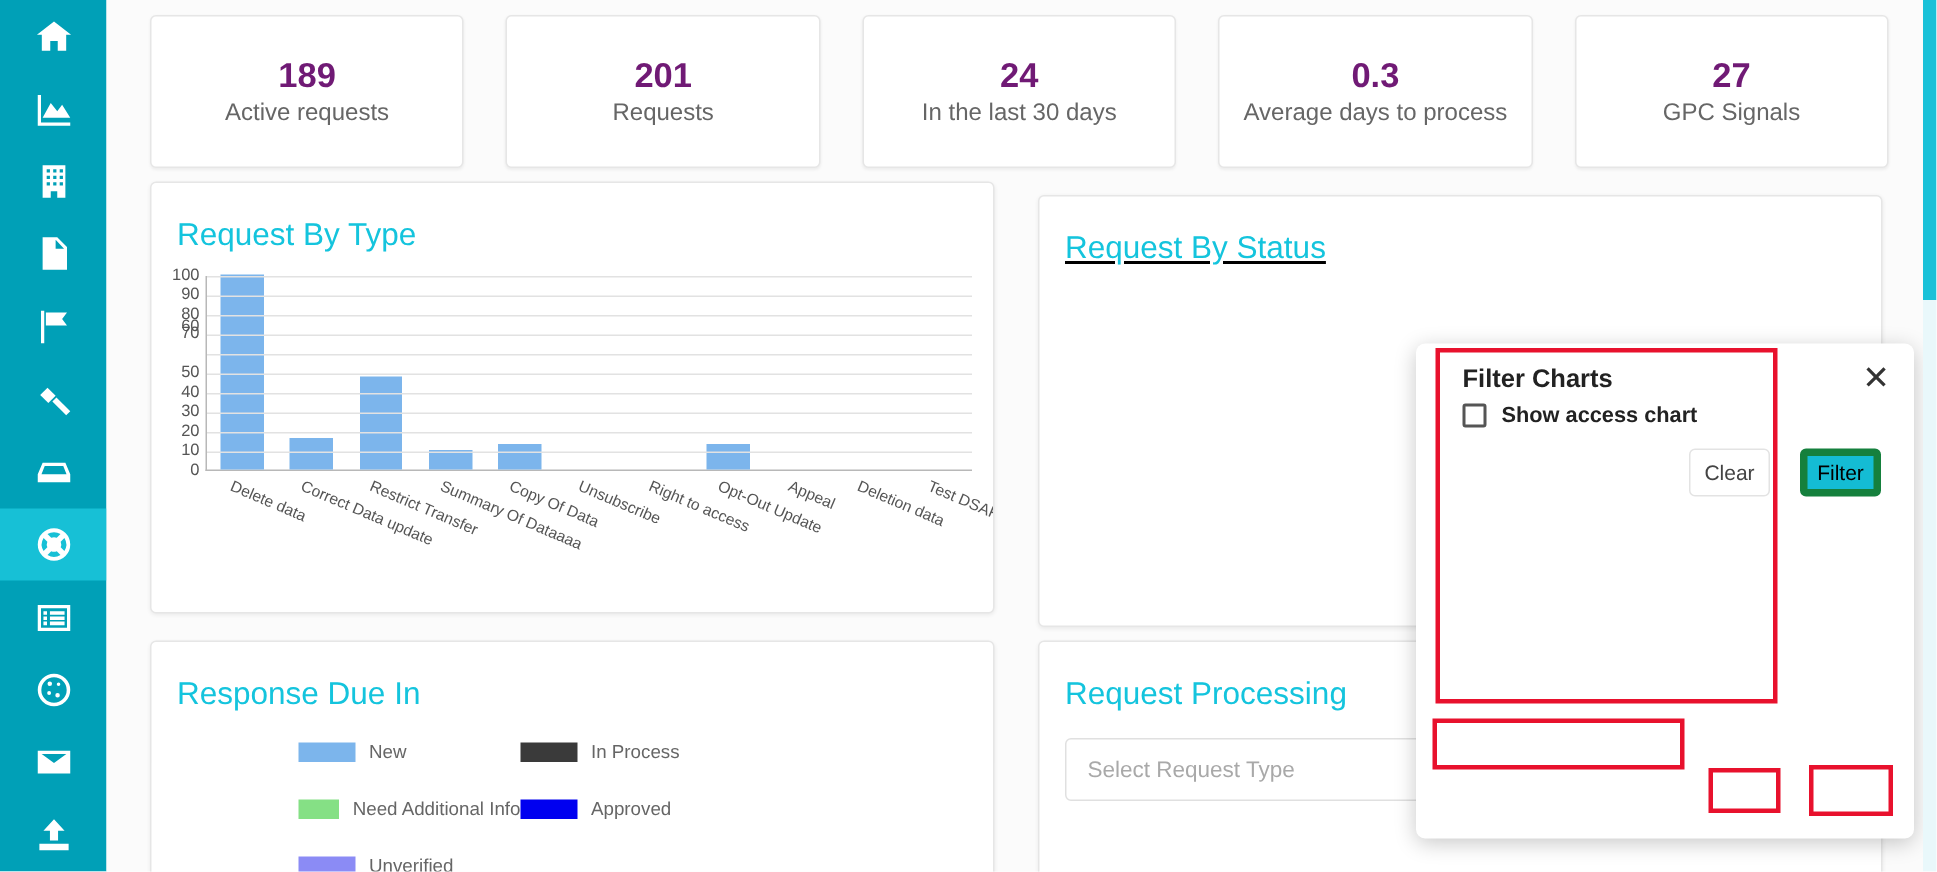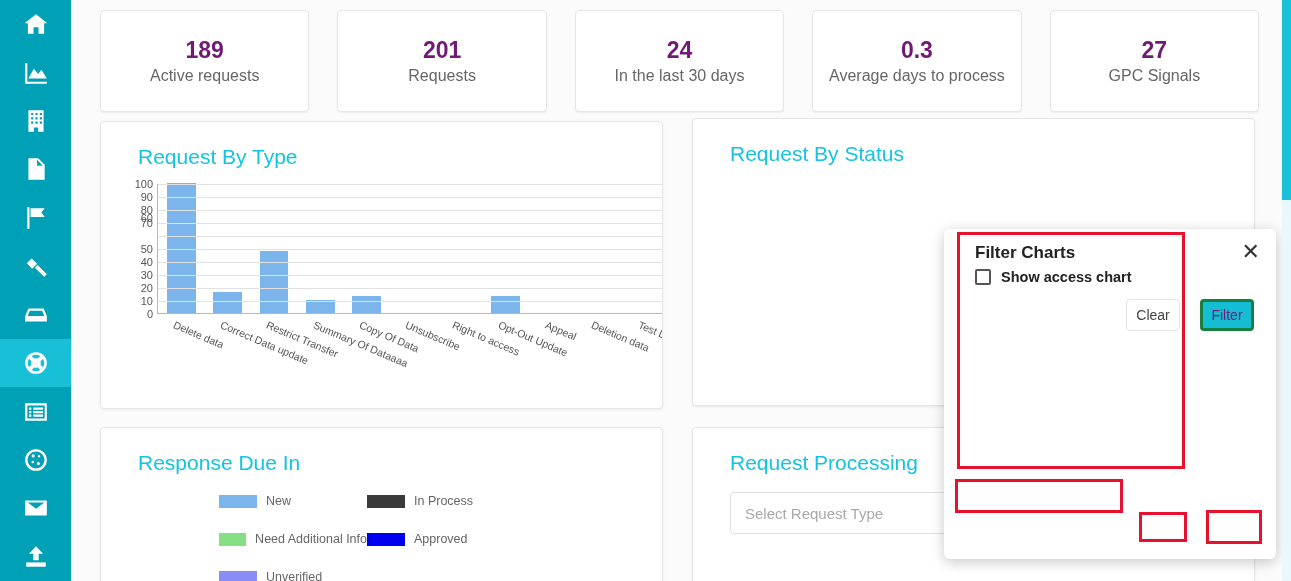--- a/index.html
+++ b/index.html
@@ -43,28 +43,27 @@
     padding: 6px 4px;
   }
   .stat-value { color: #701a75; font-size: 23px; font-weight: bold; line-height: 30px; }
   .stat-label { color: #666; font-size: 16px; line-height: 22px; text-align: center; }
 
   
   .panel {
     position: absolute; background: #fff; border: 1px solid #e6e6e6; border-radius: 4px;
     box-shadow: 0 1px 3px rgba(0,0,0,0.07);
     overflow: hidden;
-    padding-left: 20px;
   }
   .panel-title {
     color: #14c4dd; font-size: 21px; font-weight: normal;
     padding: 22px 0 0 17px; line-height: 26px;
   }
   #panel-type   { left: 29px;  top: 121px; width: 563px; height: 288px; }
-  #panel-status { left: 621px; top: 118px; width: 563px; height: 288px; }
+  #panel-status { left: 621px; top: 130px; width: 563px; height: 288px; text-decoration: underline; }
   #panel-due    { left: 29px;  top: 427px; width: 563px; height: 200px; }
   #panel-proc   { left: 621px; top: 427px; width: 563px; height: 200px; }
 
   
   .chart-wrap { position: relative; margin: 14px 0 0 0; }
   #type-chart { position: relative; width: 545px; height: 150px; margin-left: 8px; }
   .yaxis { position: absolute; left: 0; top: 0; width: 26px; height: 130px; }
   .ytick {
     position: absolute; right: 2px; font-size: 11px; color: #555;
     transform: translateY(-50%); line-height: 11px; font-family: "Liberation Sans", sans-serif;
@@ -127,21 +126,21 @@
   .stacked-row { display: flex; align-items: center; padding: 6px 0 0 31px; }
   .chk { width: 16px; height: 16px; border: 2px solid #555; border-radius: 2px; background: #fff; cursor: pointer; }
   .stacked-label { font-size: 14.5px; font-weight: bold; color: #222; margin-left: 10px; }
 
   .btn-row { display: flex; justify-content: flex-end; align-items: center; gap: 20px; padding: 14px 22px 0 0; }
   .btn {
     border-radius: 4px; font-size: 14px; cursor: pointer;
     display: flex; align-items: center; justify-content: center;
   }
   #btn-clear { width: 54px; height: 32px; background: #fff; border: 1px solid #e3e3e3; color: #444; }
-  #btn-filter { width: 54px; height: 32px; background: #14bcd4; border: 3px solid #15803d; color: #701a75; }
+  #btn-filter { width: 54px; height: 32px; background: #14bcd4; border: 5px solid #15803d; color: #000000; }
 
   
   .anno { position: absolute; border: 3px solid #e8112d; pointer-events: none; z-index: 60; }
   #anno-fields  { left: 957px; top: 232px; width: 228px; height: 237px; }
   #anno-stacked { left: 955px; top: 479px; width: 168px; height: 34px; }
   #anno-clear   { left: 1139px; top: 512px; width: 48px; height: 30px; }
   #anno-filter  { left: 1206px; top: 510px; width: 56px; height: 34px; }
 
   
   #scroll-track { position: absolute; right: 0; top: 0; width: 9px; height: 581px; background: #e9f8fb; z-index: 70; }

